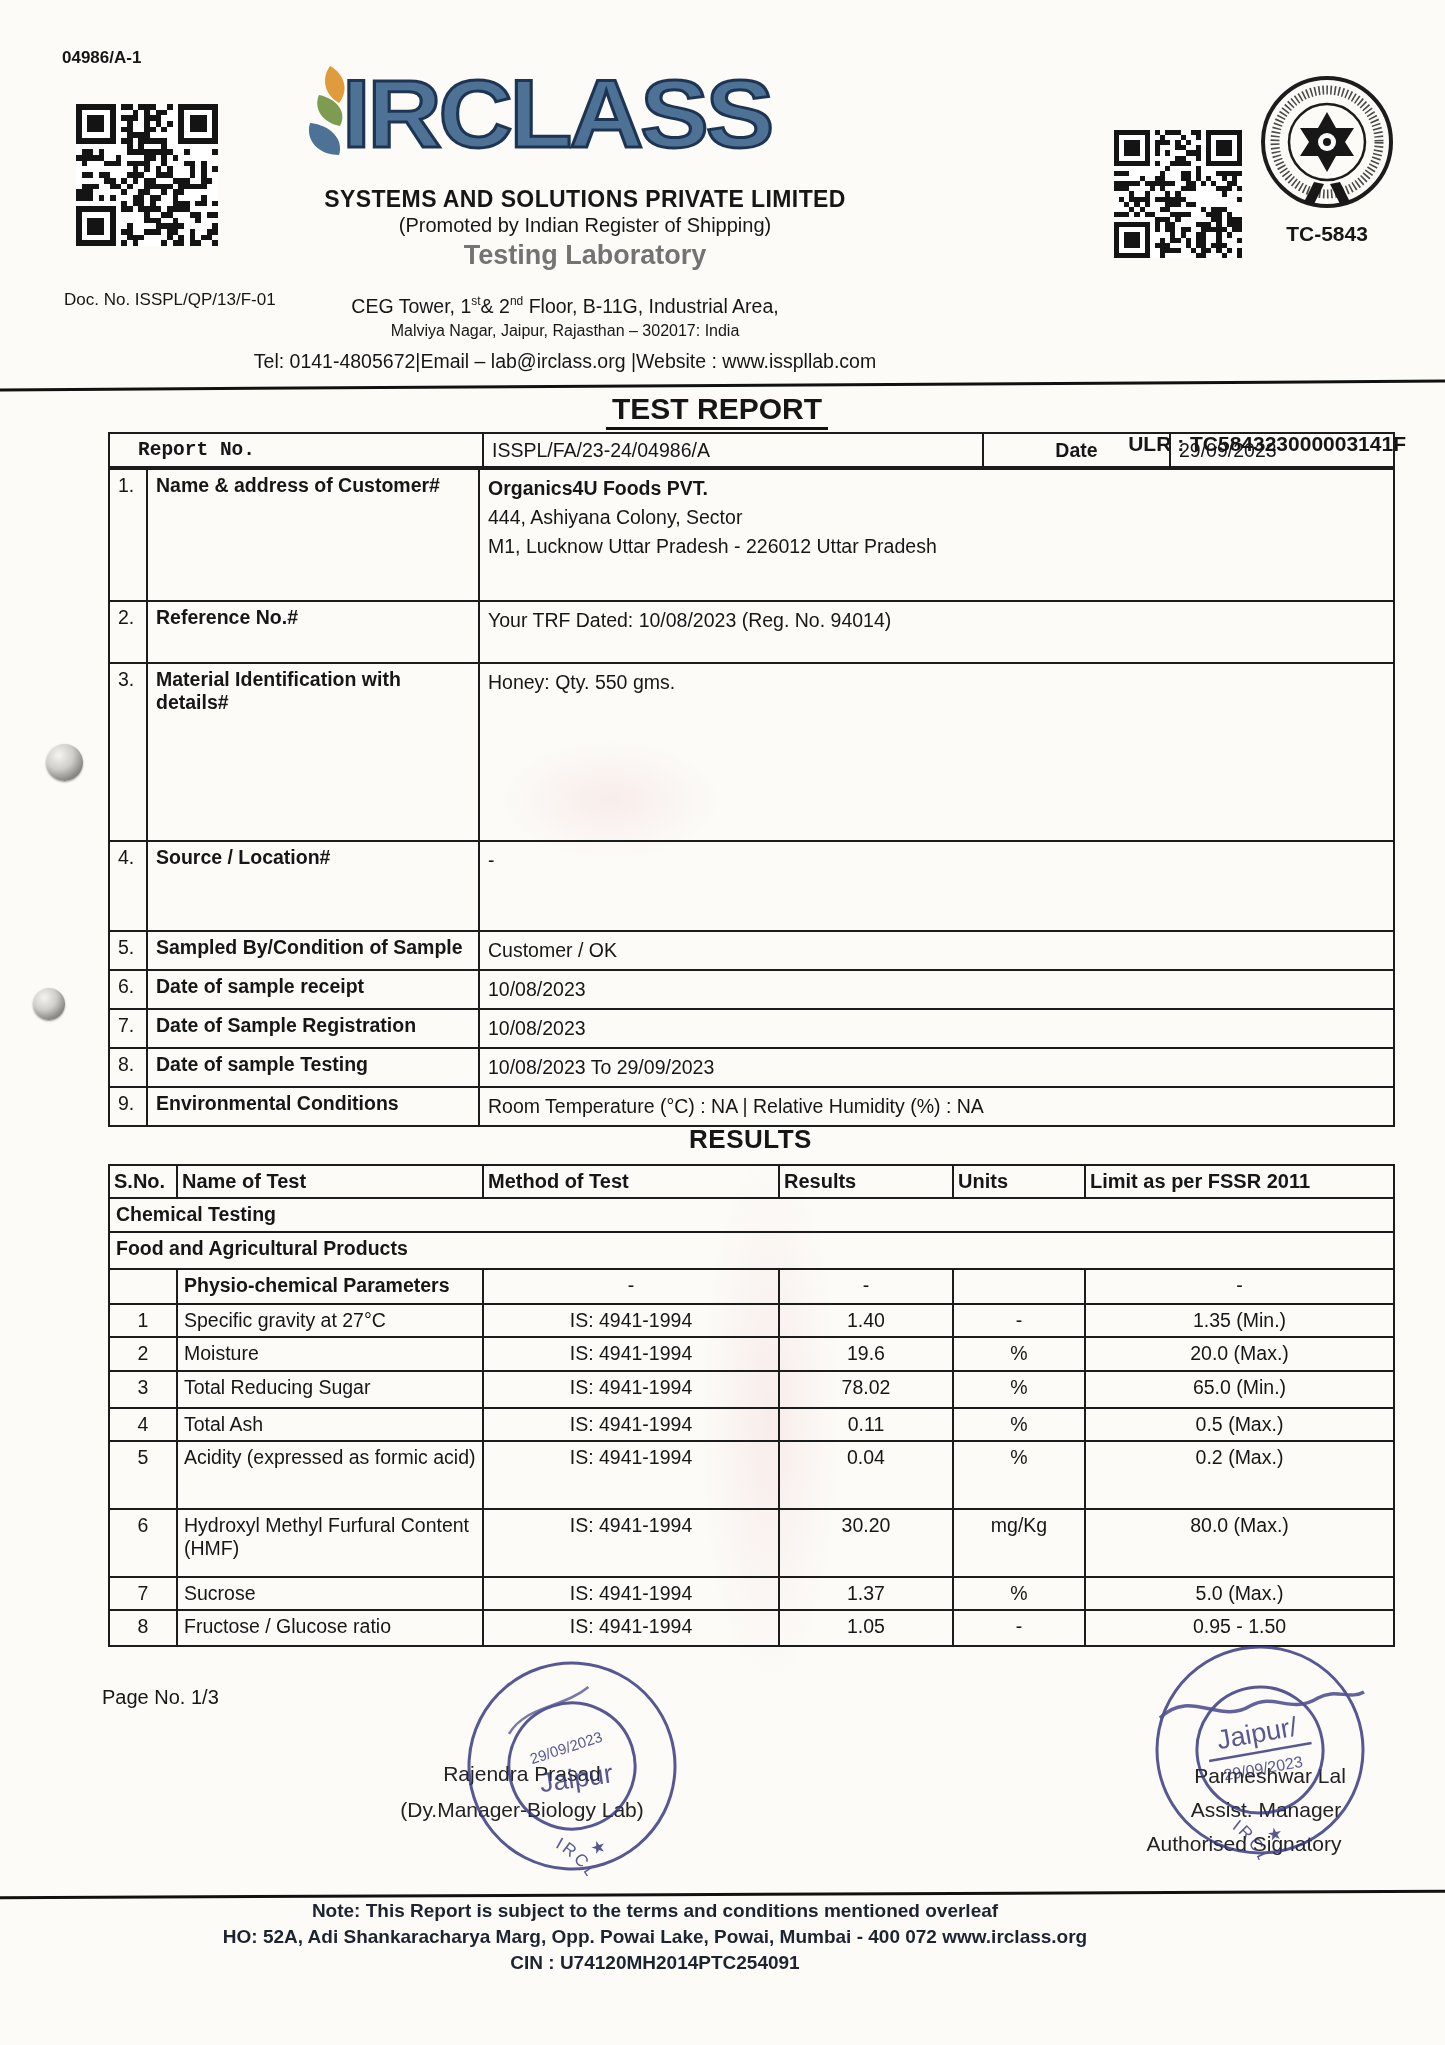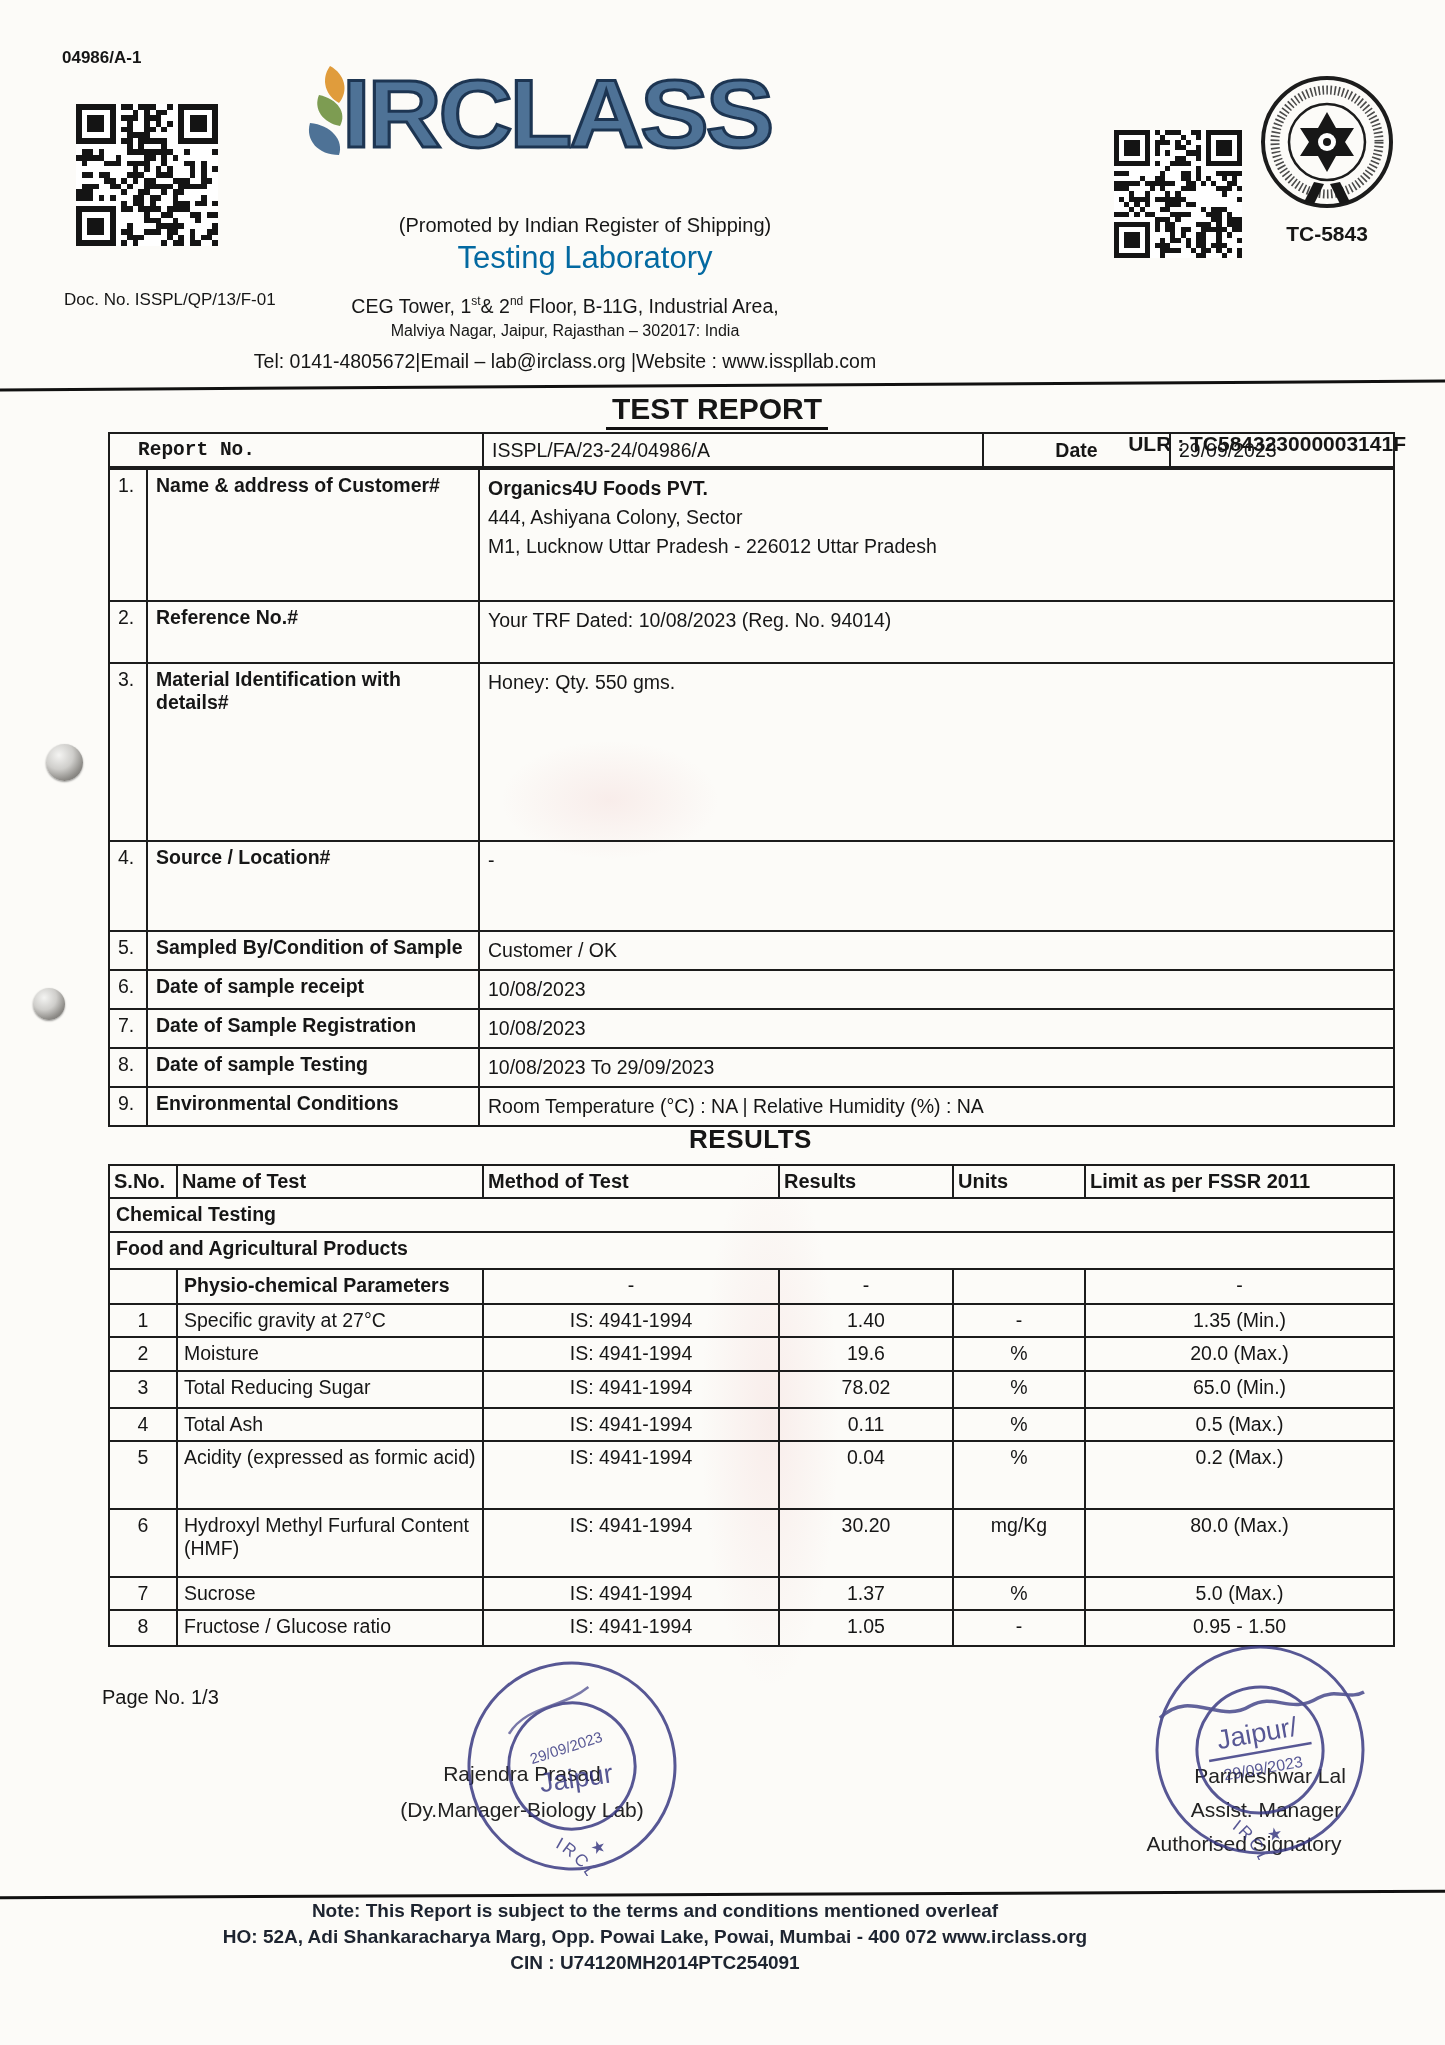--- a/index.html
+++ b/index.html
@@ -7,21 +7,21 @@
         font-family:"Liberation Sans",sans-serif;color:#161616;overflow:hidden;}
   .abs{position:absolute;}
   .ctr{text-align:center;}
   
   .corner-code{left:62px;top:48px;font-size:17px;font-weight:700;}
   .docno{left:64px;top:290px;font-size:17px;}
   .logoword{left:342px;top:58px;font-size:97px;font-weight:700;letter-spacing:-3px;
             color:#4e7296;-webkit-text-stroke:3px #1d3552;transform:scaleX(1.06);transform-origin:left;}
   .companyline{left:270px;top:186px;width:630px;font-size:23px;font-weight:700;letter-spacing:.4px;}
   .promoline{left:270px;top:214px;width:630px;font-size:20px;}
-  .labline{left:270px;top:240px;width:630px;font-size:31px;font-weight:400;color:#0369a1;}
+  .labline{left:270px;top:240px;width:630px;font-size:27px;font-weight:700;color:#737373;}
   .addr1{left:215px;top:294px;width:700px;font-size:19.5px;}
   .addr2{left:215px;top:322px;width:700px;font-size:16px;}
   .telline{left:185px;top:350px;width:760px;font-size:19.5px;}
   sup{font-size:12px;}
   .toprule{left:-10px;top:384px;width:1465px;height:3px;background:#111;transform:rotate(-0.35deg);}
   .title{left:0;top:392px;width:1434px;font-size:30px;font-weight:700;}
   .title span{border-bottom:3px solid #111;padding:0 6px 2px;}
   .ulr{top:392px;right:39px;font-size:21px;font-weight:700;margin-top:40px;}
   .tc{left:1252px;top:222px;width:150px;font-size:21px;font-weight:700;text-align:center;}
   
@@ -284,20 +284,21 @@
         <rect x="2" y="20" width="3" height="3" fill="#141414"></rect>
       </svg></div>
   <div class="abs docno">Doc. No. ISSPL/QP/13/F-01</div>
 
   <svg class="abs" style="left:288px;top:62px;" width="74" height="112" viewBox="0 0 74 112">
     <path d="M42,4 C57,12 61,29 51,41 C38,34 32,18 42,4 Z" fill="#e09c3c"></path>
     <path d="M31,33 C50,37 59,51 52,64 C35,61 25,47 31,33 Z" fill="#7d9c52"></path>
     <path d="M22,61 C43,63 56,78 51,93 C30,93 17,78 22,61 Z" fill="#4e7296"></path>
   </svg>
   <div class="abs logoword">IRCLASS</div>
+  <div class="abs ctr companyline">SYSTEMS AND SOLUTIONS PRIVATE LIMITED</div>
   <div class="abs ctr promoline">(Promoted by Indian Register of Shipping)</div>
   <div class="abs ctr labline">Testing Laboratory</div>
   <div class="abs ctr addr1"><span>CEG Tower, 1</span><sup>st</sup><span>&amp; 2</span><sup>nd</sup><span> Floor, B-11G, Industrial Area,</span></div>
   <div class="abs ctr addr2">Malviya Nagar, Jaipur, Rajasthan – 302017: India</div>
   <div class="abs ctr telline">Tel: 0141-4805672|Email – lab@irclass.org |Website : www.isspllab.com</div>
 
   <div class="abs" style="left:1114px;top:130px;"><svg width="128" height="128" viewBox="0 0 25 25" shape-rendering="crispEdges">
         <rect width="25" height="25" fill="#fff"></rect>
         <rect x="8" y="0" width="1" height="1" fill="#141414"></rect>
         <rect x="10" y="0" width="1" height="1" fill="#141414"></rect>

